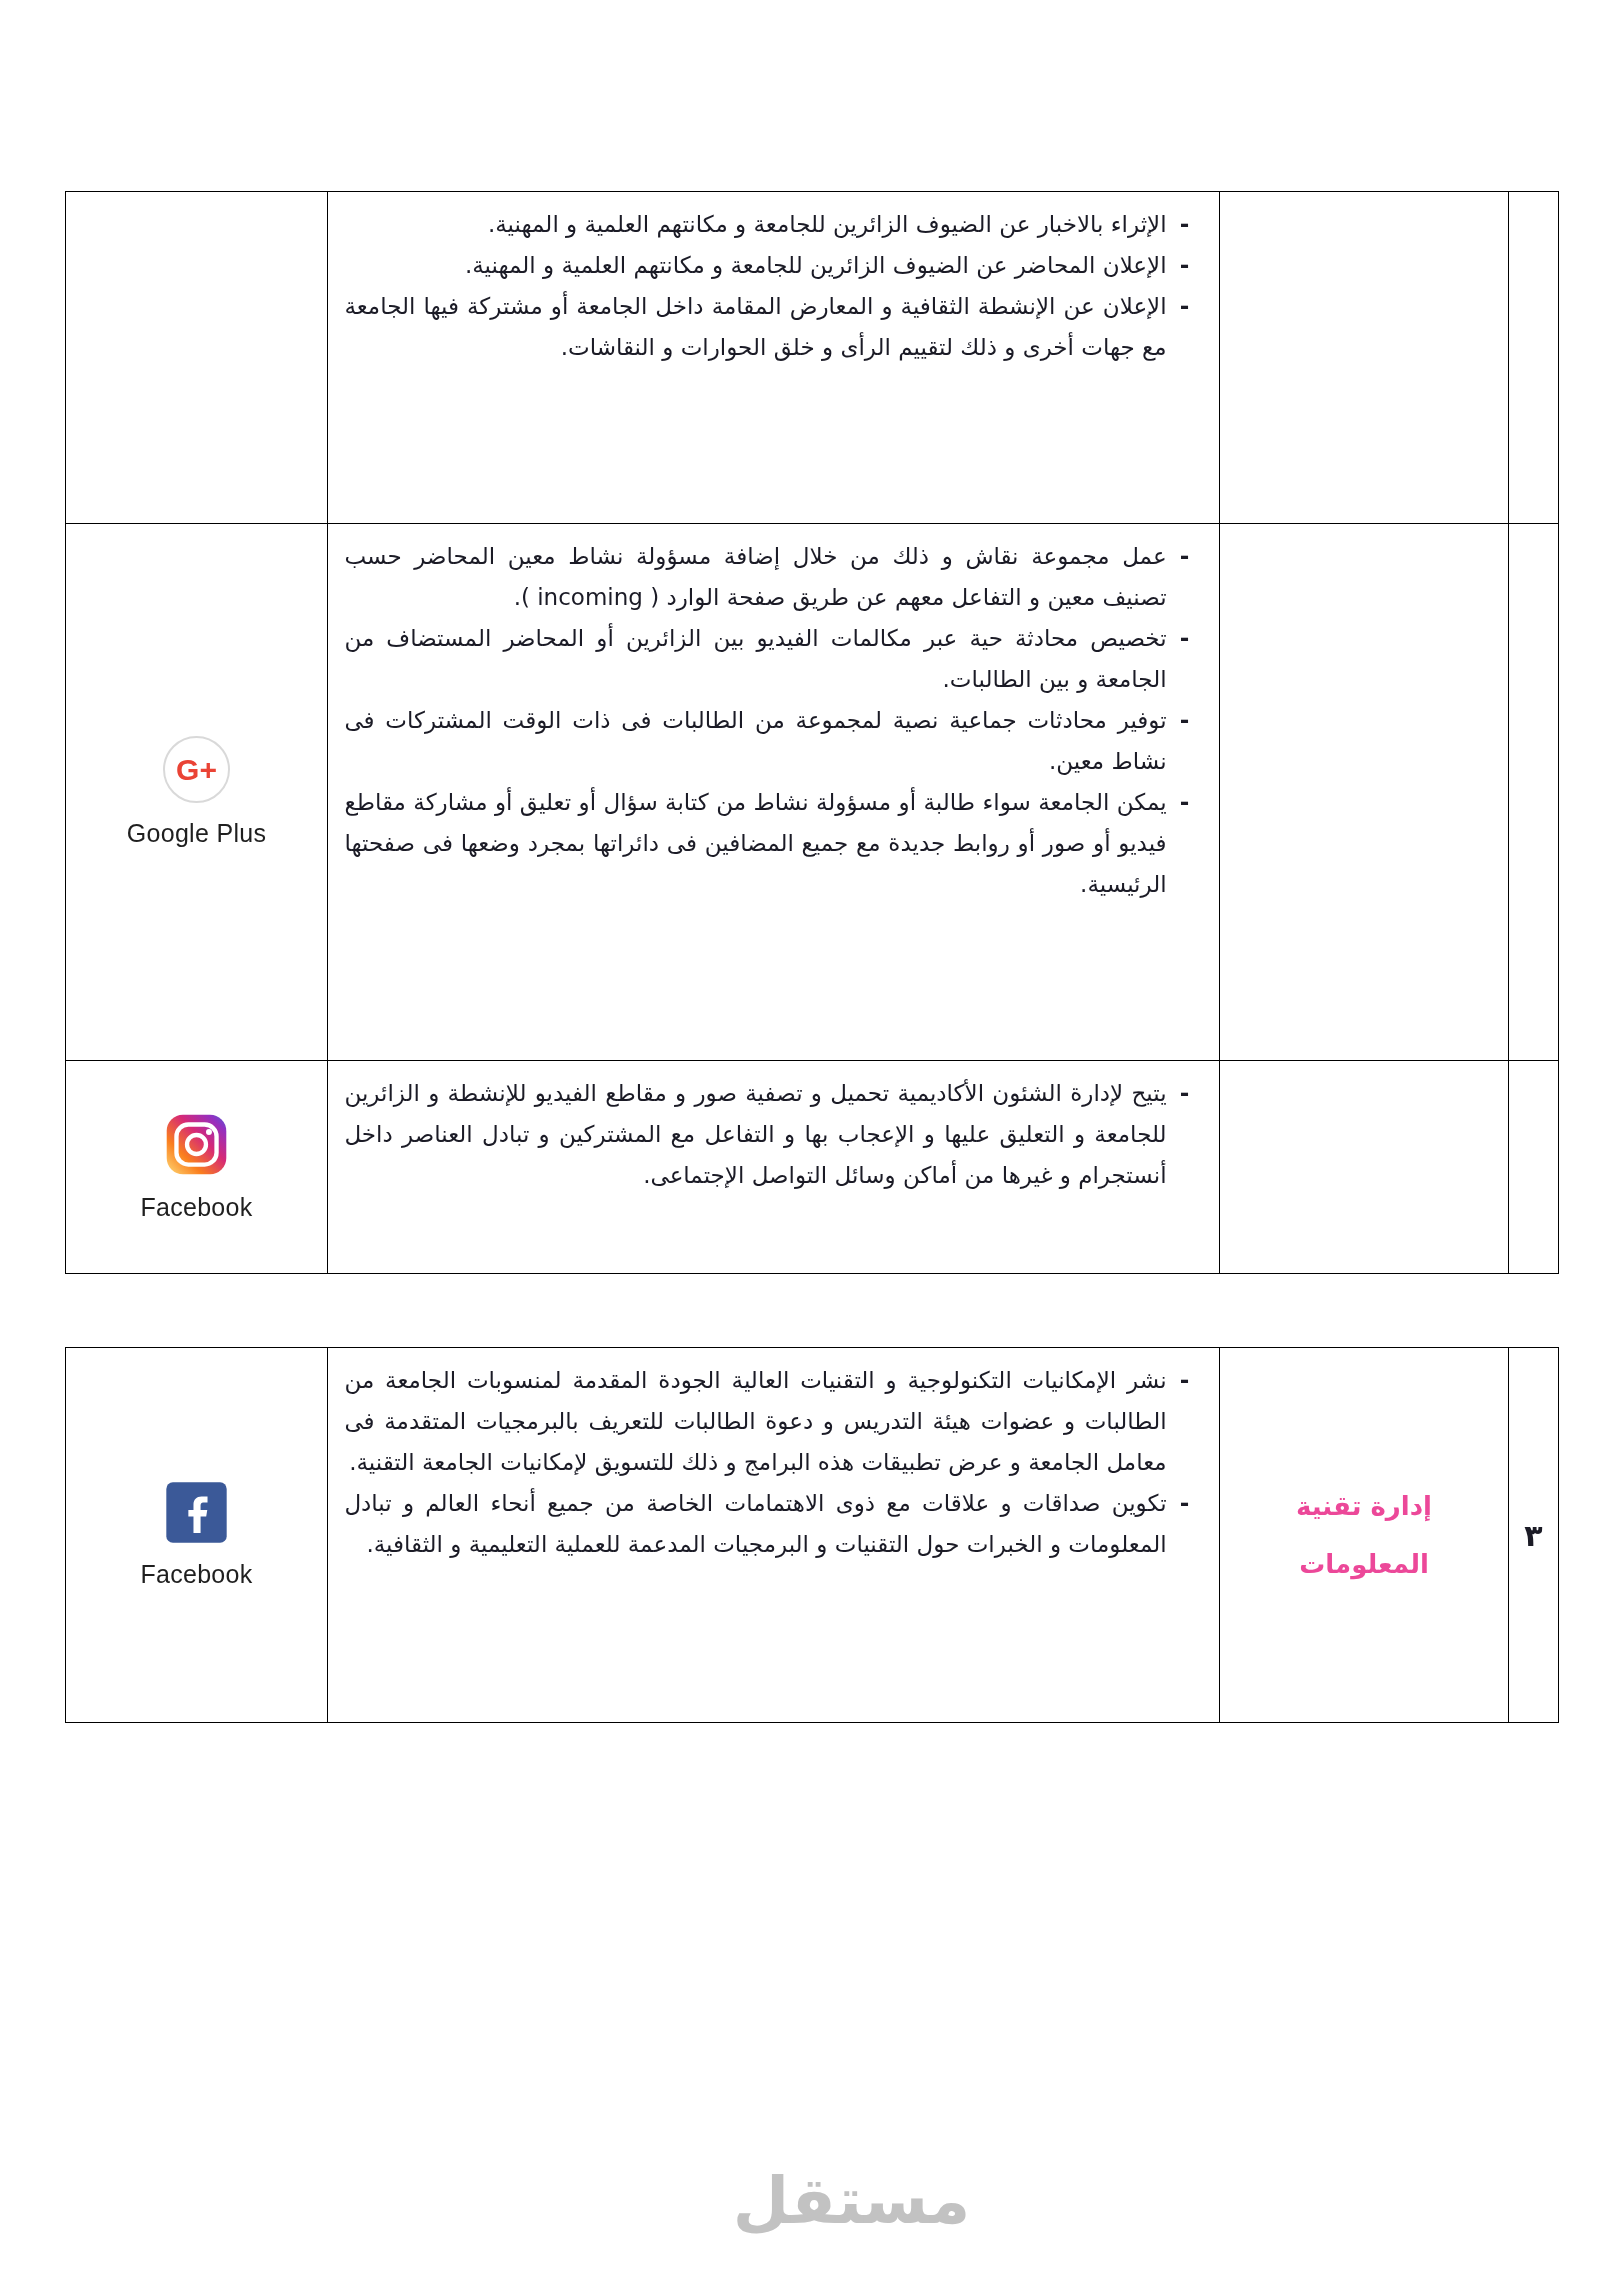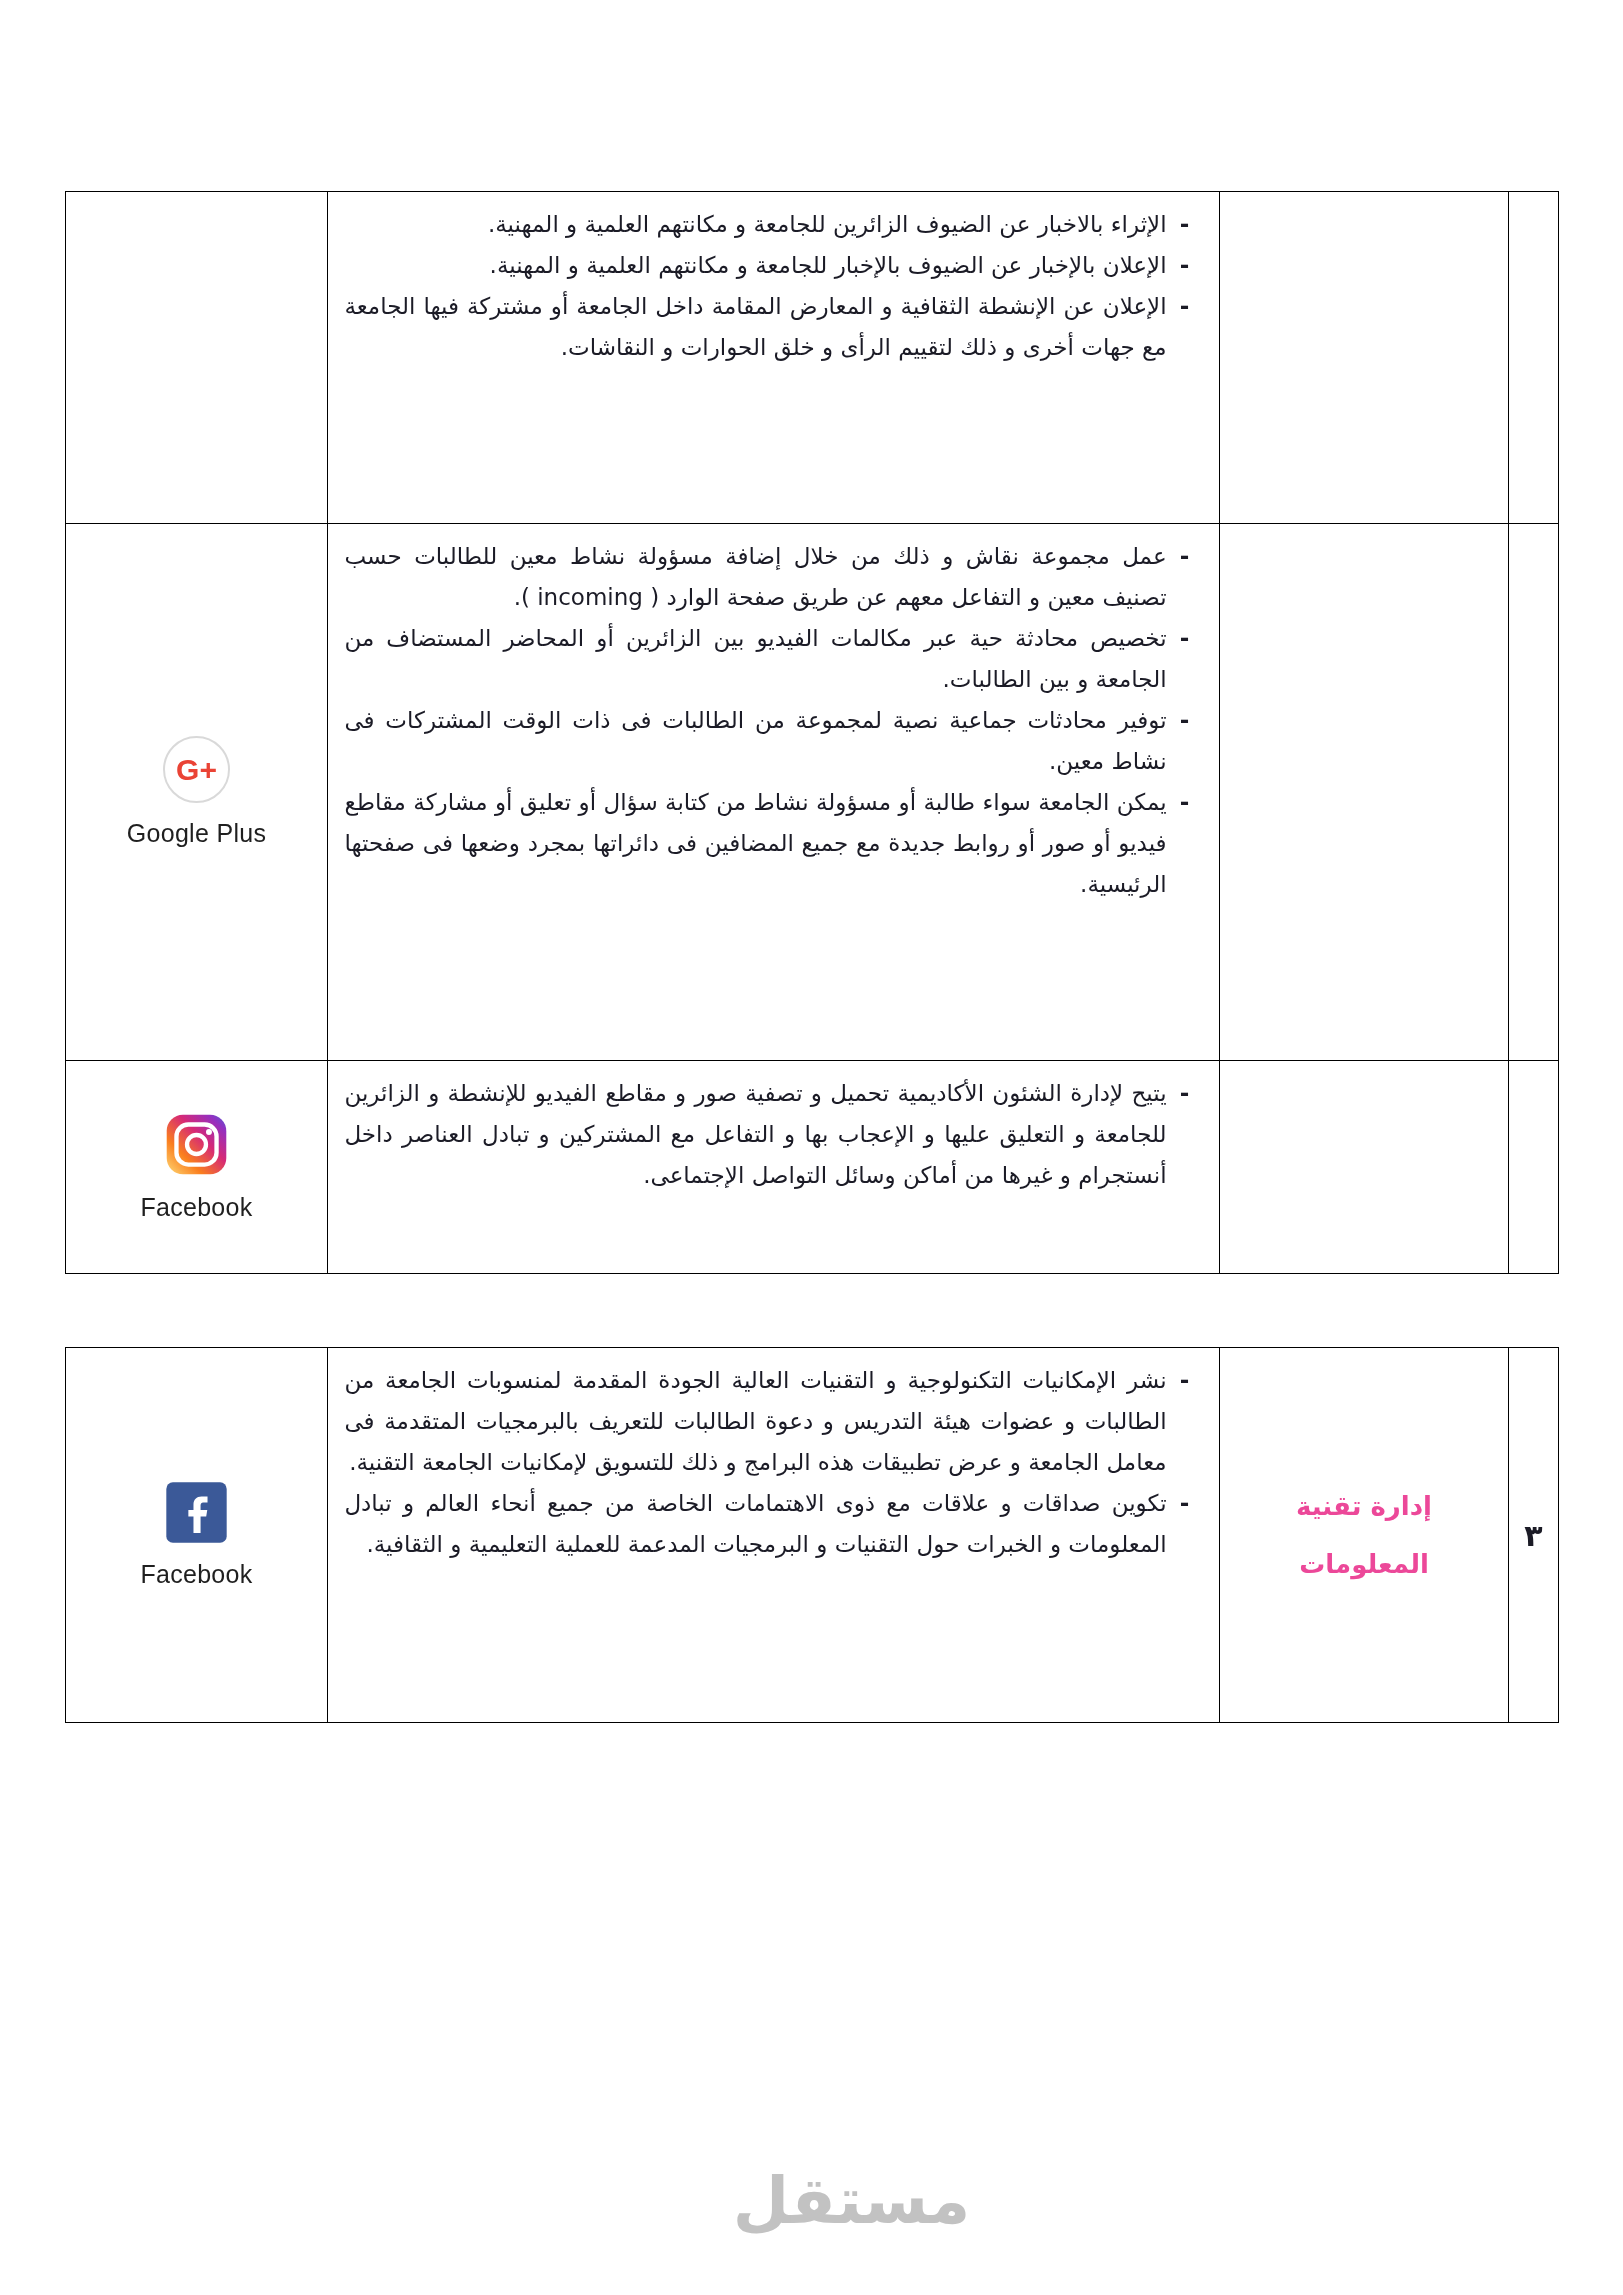--- a/index.html
+++ b/index.html
@@ -143,21 +143,21 @@
         <tr style="height:332px;">
       <td class="cell platform-cell"></td>
       <td class="cell text-cell">
         <div class="text-wrap">
           <div class="bullet">
             <span class="dash">-</span>
             <p class="bullet-text">الإثراء بالاخبار عن الضيوف الزائرين للجامعة و مكانتهم العلمية و المهنية.</p>
           </div>
           <div class="bullet">
             <span class="dash">-</span>
-            <p class="bullet-text">الإعلان بالإخبار عن الضيوف بالإخبار للجامعة و مكانتهم العلمية و المهنية.</p>
+            <p class="bullet-text">الإعلان المحاضر عن الضيوف الزائرين للجامعة و مكانتهم العلمية و المهنية.</p>
           </div>
           <div class="bullet">
             <span class="dash">-</span>
             <p class="bullet-text">الإعلان عن الإنشطة الثقافية و المعارض المقامة داخل الجامعة أو مشتركة فيها الجامعة مع جهات أخرى و ذلك لتقييم الرأى و خلق الحوارات و النقاشات.</p>
           </div>
         </div>
       </td>
       <td class="cell dept-cell"></td>
       <td class="cell serial-cell"></td>
     </tr>
@@ -168,21 +168,21 @@
           <div class="gplus-badge">
             <span class="gplus-glyph">G+</span>
           </div>
           <div class="platform-label">Google Plus</div>
         </div>
       </td>
       <td class="cell text-cell">
         <div class="text-wrap">
           <div class="bullet">
             <span class="dash">-</span>
-            <p class="bullet-text">عمل مجموعة نقاش و ذلك من خلال إضافة مسؤولة نشاط معين للطالبات حسب تصنيف معين و التفاعل معهم عن طريق صفحة الوارد ( incoming ).</p>
+            <p class="bullet-text">عمل مجموعة نقاش و ذلك من خلال إضافة مسؤولة نشاط معين المحاضر حسب تصنيف معين و التفاعل معهم عن طريق صفحة الوارد ( incoming ).</p>
           </div>
           <div class="bullet">
             <span class="dash">-</span>
             <p class="bullet-text">تخصيص محادثة حية عبر مكالمات الفيديو بين الزائرين أو المحاضر المستضاف من الجامعة و بين الطالبات.</p>
           </div>
           <div class="bullet">
             <span class="dash">-</span>
             <p class="bullet-text">توفير محادثات جماعية نصية لمجموعة من الطالبات فى ذات الوقت المشتركات فى نشاط معين.</p>
           </div>
           <div class="bullet">

